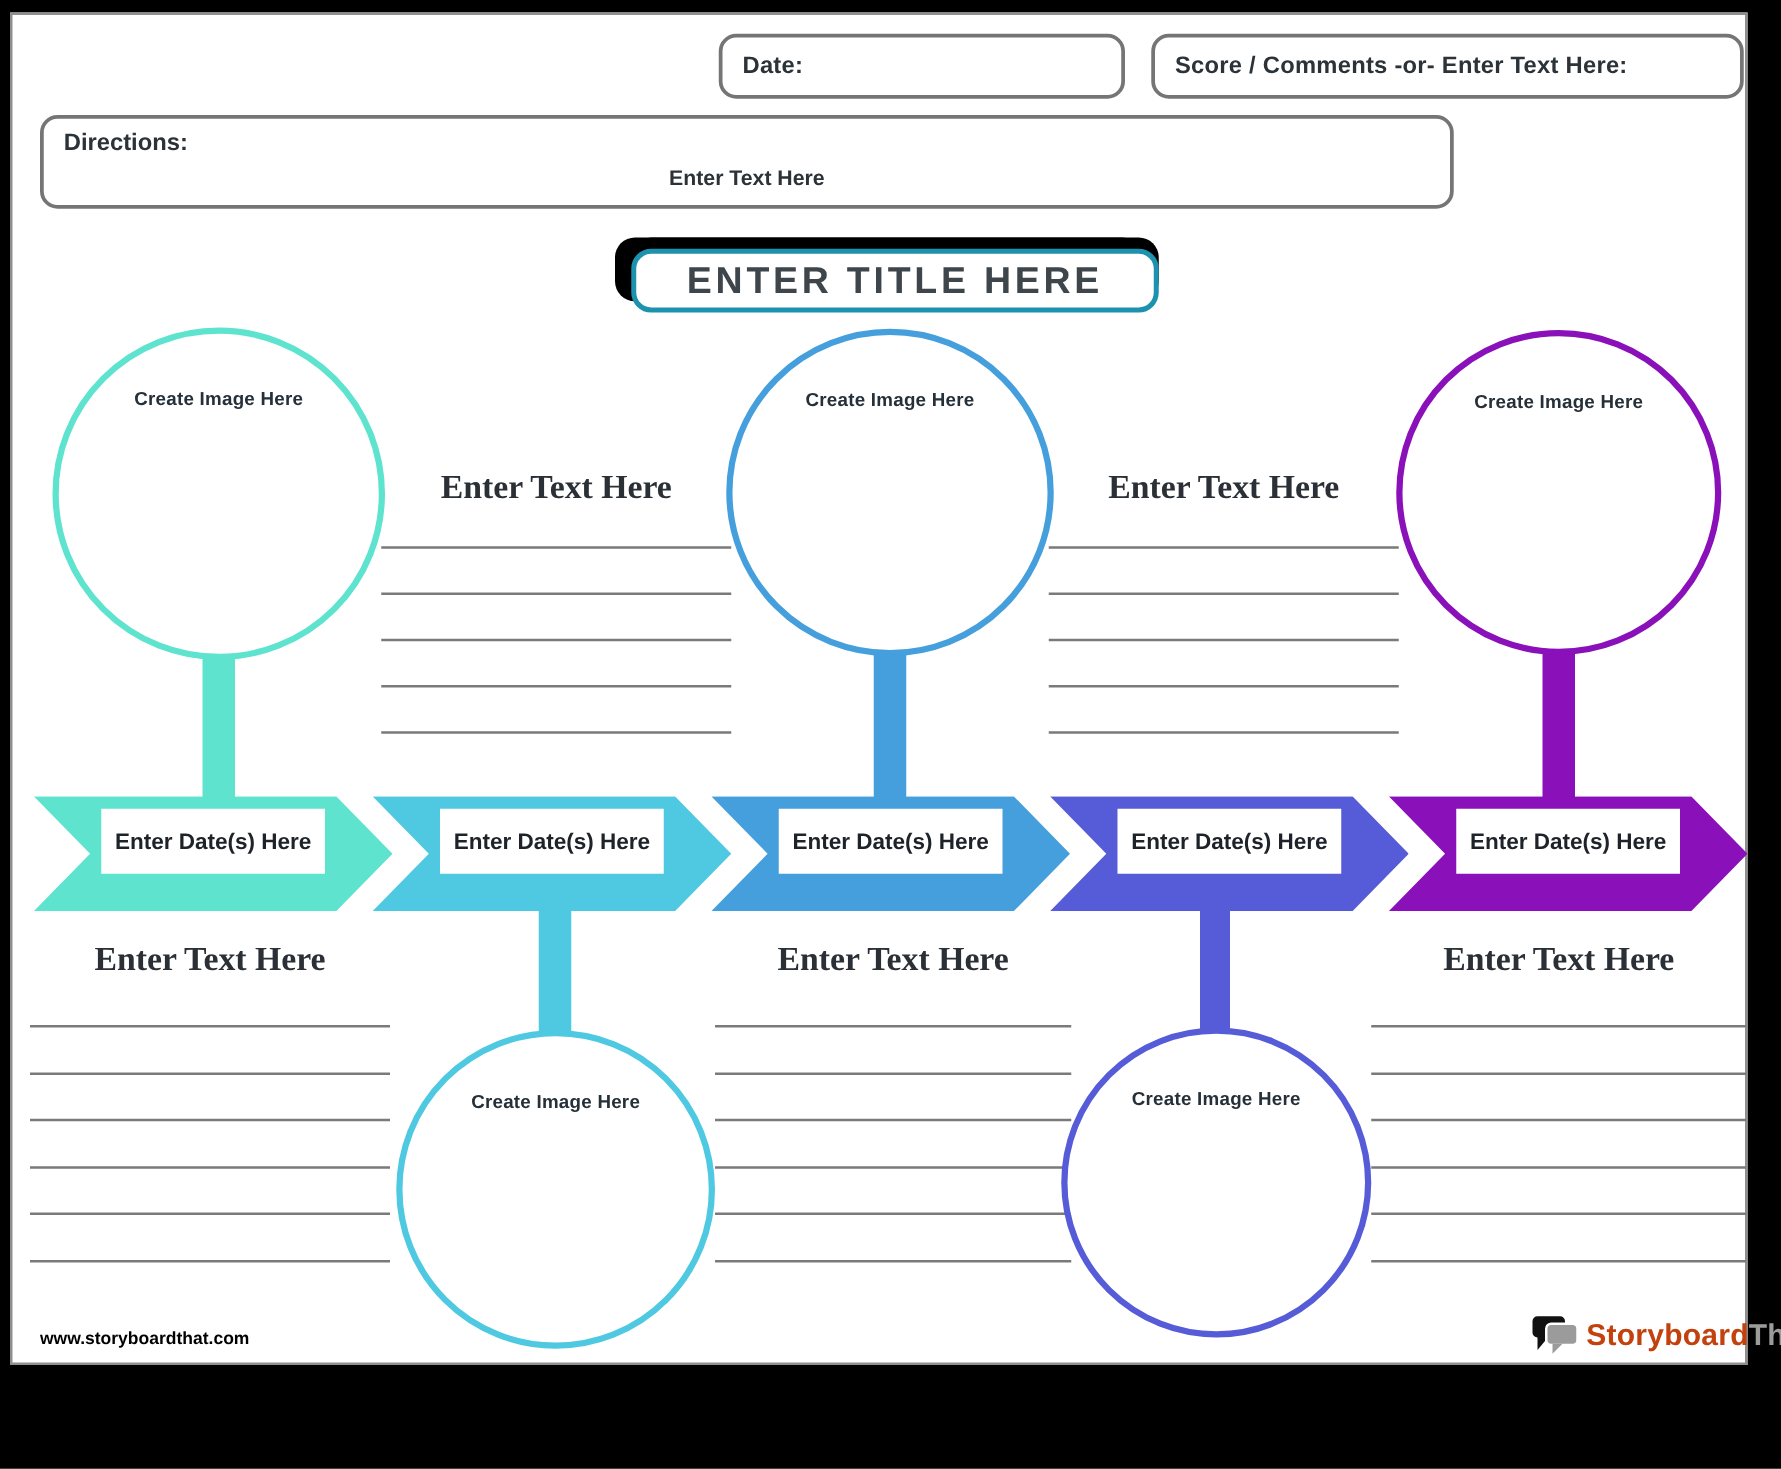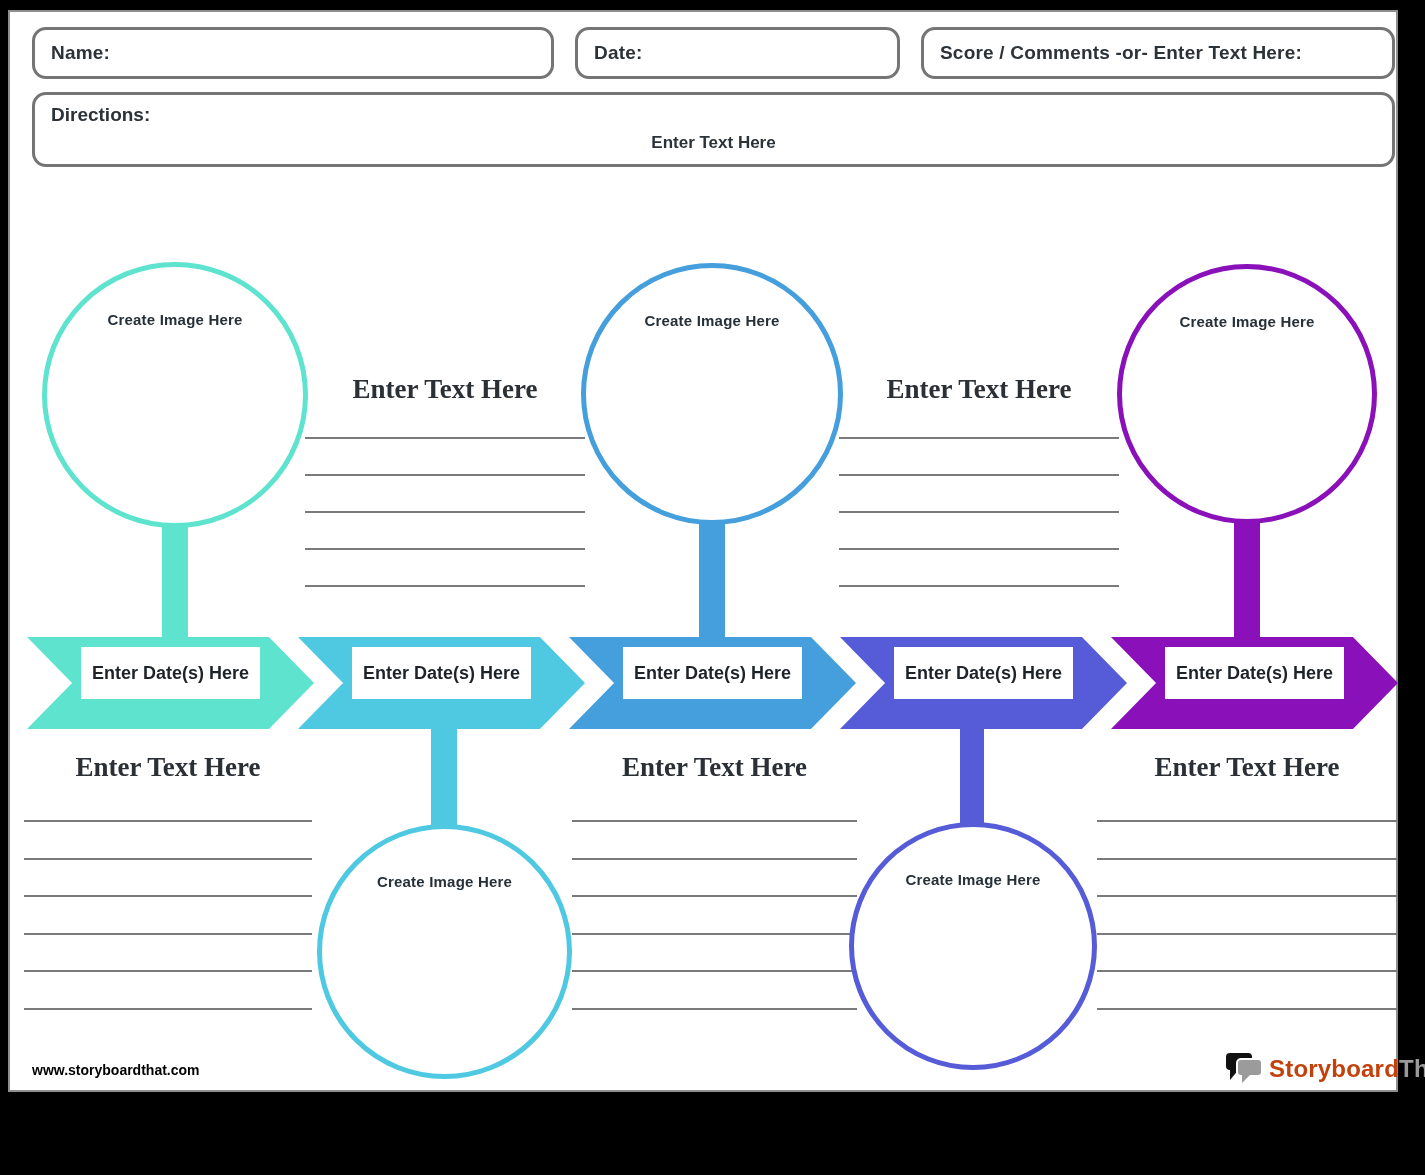--- a/index.html
+++ b/index.html
@@ -67,35 +67,35 @@
   .logo { position:absolute; left:1215px; top:1040px; display:flex; align-items:center; gap:6px; }
   .logo-text { font-size:24px; font-weight:600; letter-spacing:.2px; }
   .brand-primary { color:#c2410c; }
   .brand-secondary { color:#9b9b9b; }
 </style>
 </head>
 <body>
 
 <div class="page">
 
-  <div class="hbox" style="left:22px; top:15px; width:522px; height:52px;">
-    <span class="hlabel">Name:</span>
-  </div>
   <div class="hbox" style="left:565px; top:15px; width:325px; height:52px;">
     <span class="hlabel">Date:</span>
   </div>
   <div class="hbox" style="left:911px; top:15px; width:474px; height:52px;">
     <span class="hlabel">Score / Comments -or- Enter Text Here:</span>
   </div>
 
-  <div class="hbox" style="left:22px; top:80px; width:1363px; height:75px;">
+  <div class="hbox" style="left:22px; top:80px; width:1131px; height:75px;">
     <span class="dir-label">Directions:</span>
     <span class="dir-center">Enter Text Here</span>
   </div>
 
+  <div class="title-box" style="border-color: rgb(29, 146, 174);">
+    <span>ENTER TITLE HERE</span>
+  </div>
 
   <div class="stem" style="left: 152px; top: 500px; width: 26px; height: 132px; background-color: rgb(94, 227, 206);"></div>
   <div class="stem" style="left: 421px; top: 690px; width: 26px; height: 130px; background-color: rgb(78, 201, 225);"></div>
   <div class="stem" style="left: 689px; top: 500px; width: 26px; height: 132px; background-color: rgb(69, 159, 220);"></div>
   <div class="stem" style="left: 950px; top: 690px; width: 24px; height: 128px; background-color: rgb(86, 91, 216);"></div>
   <div class="stem" style="left: 1224px; top: 500px; width: 26px; height: 132px; background-color: rgb(138, 16, 185);"></div>
 
   <div class="seg" style="left: 17px; background-color: rgb(94, 227, 206);">
     <div class="datebox">
       <span>Enter Date(s) Here</span>

